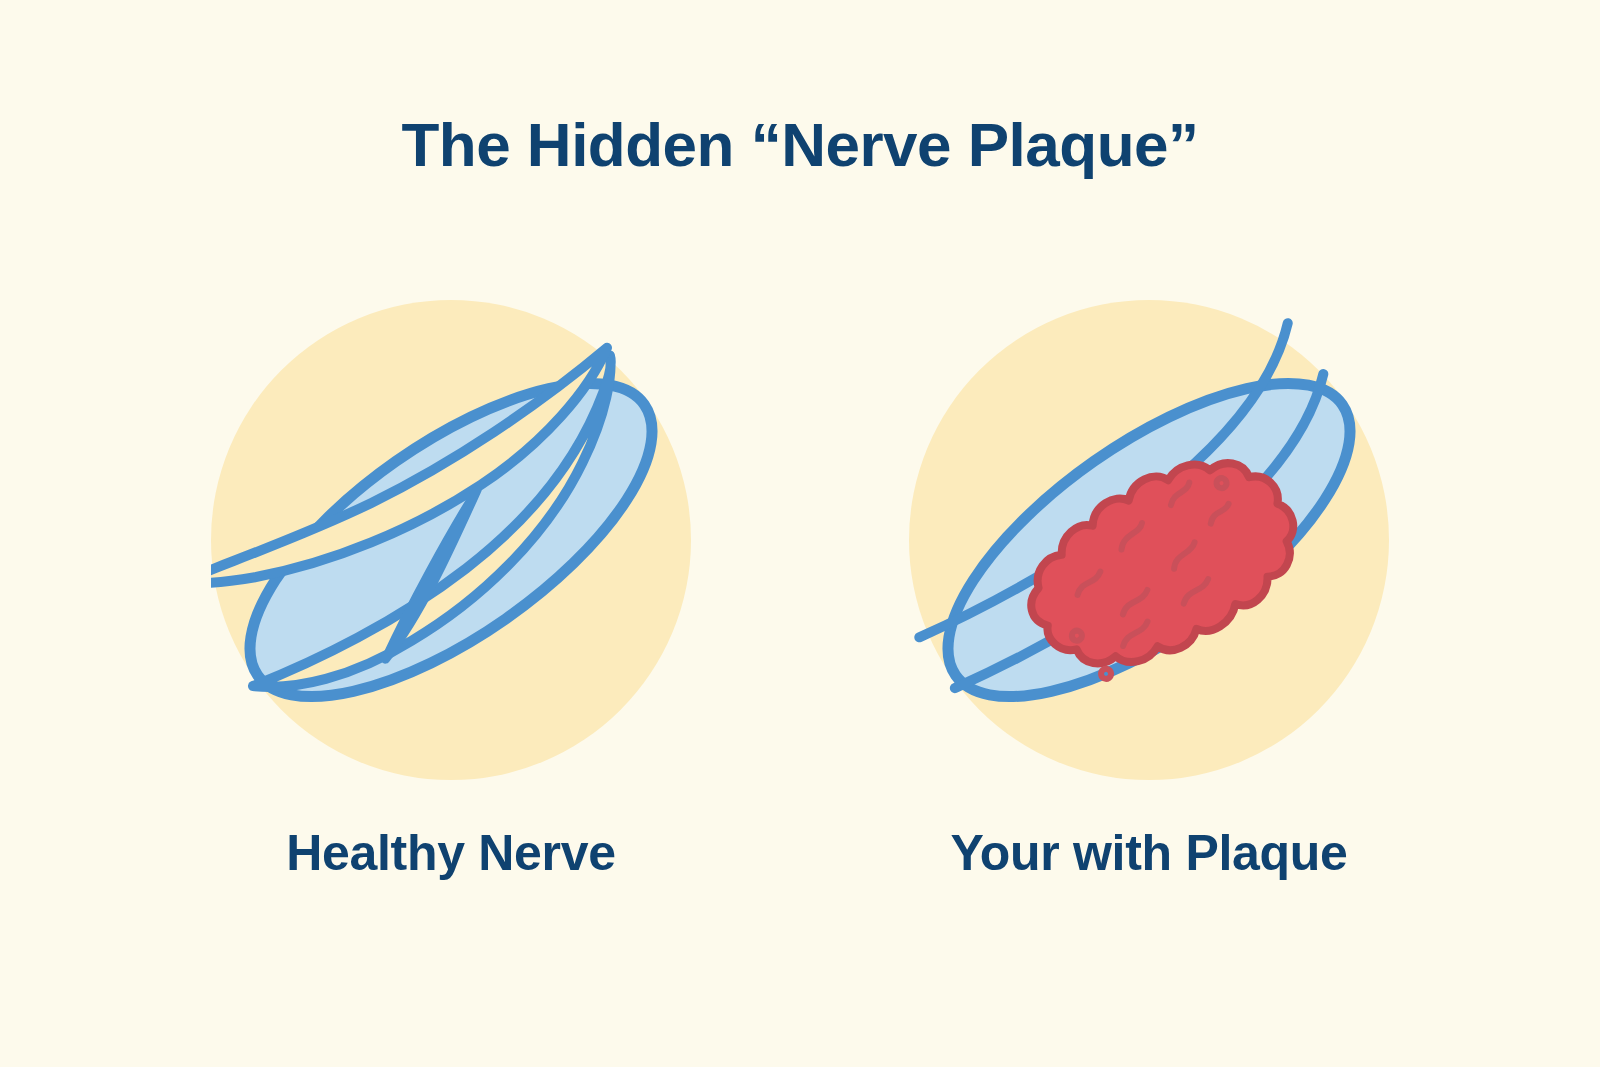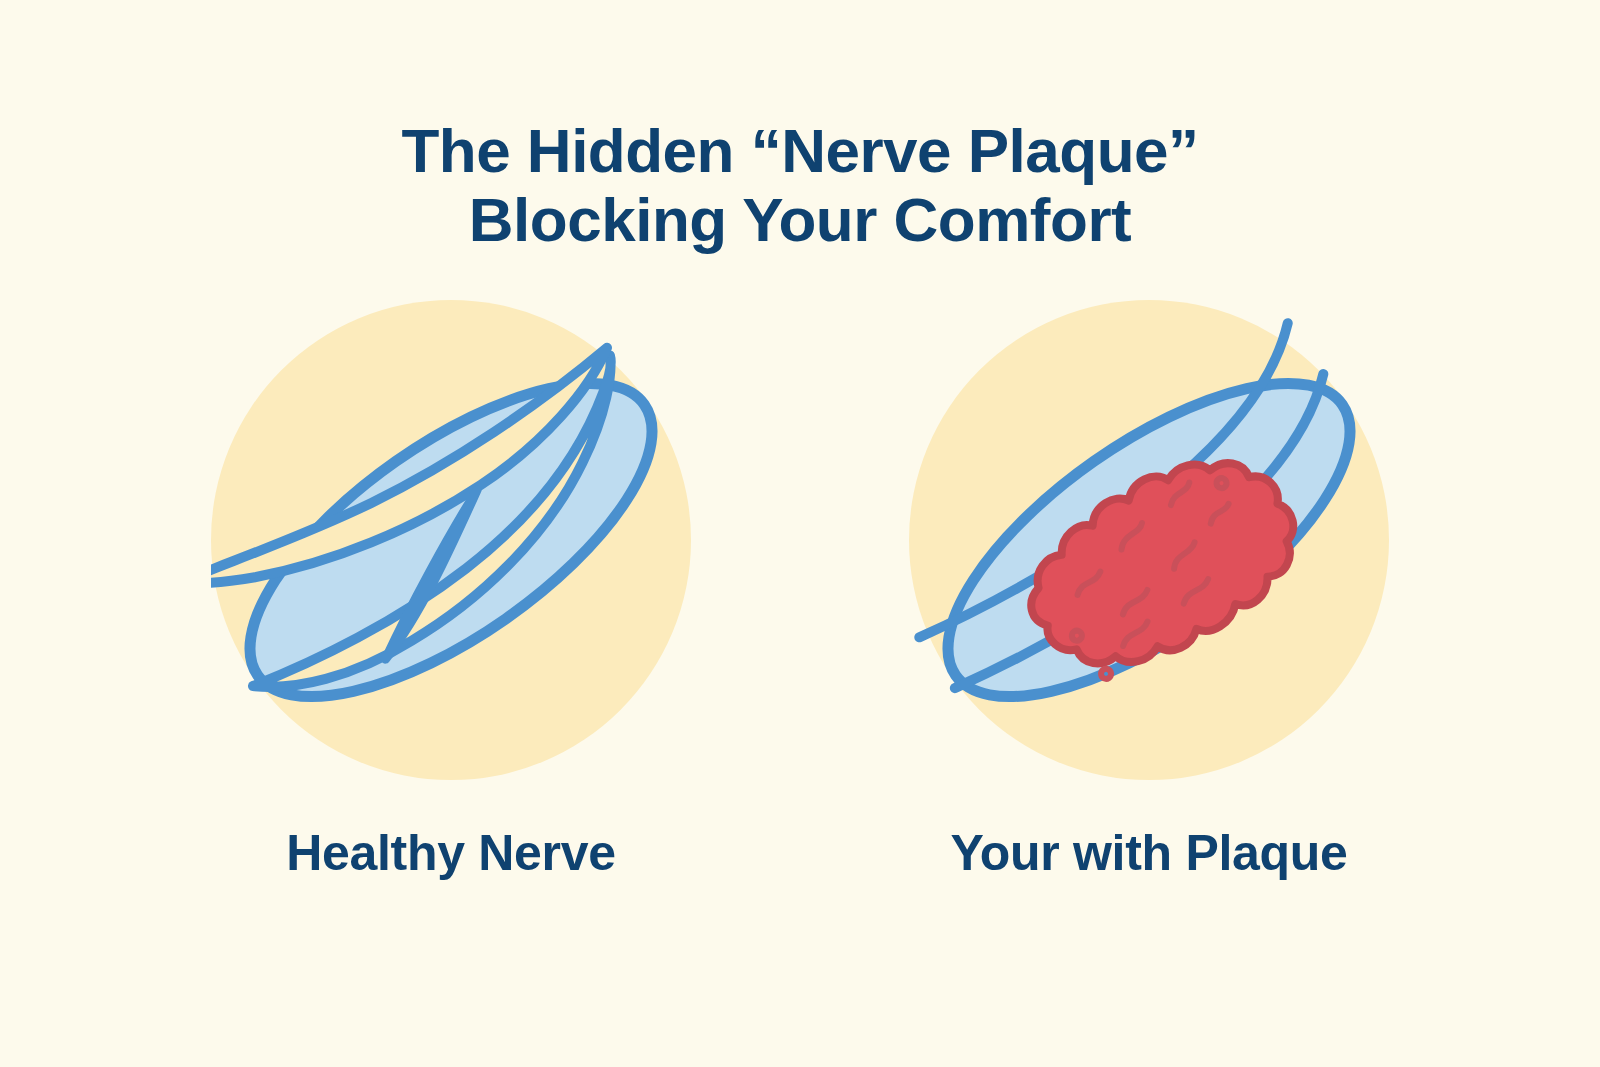--- a/index.html
+++ b/index.html
@@ -14,21 +14,21 @@
     overflow: hidden;
   }
   .page {
     position: relative;
     width: 1600px;
     height: 1067px;
     background: #FDFAEC;
   }
   .title {
     position: absolute;
-    top: 74px;
+    top: 68px;
     left: 0;
     width: 1600px;
     text-align: center;
     color: #0F4270;
     font-size: 62px;
     font-weight: bold;
     line-height: 1.12;
     letter-spacing: -0.5px;
   }
   .title-line {
@@ -66,21 +66,20 @@
     white-space: nowrap;
   }
 </style>
 </head>
 <body>
 
 <div class="page">
 
   <h1 class="title">
     <span class="title-line">The Hidden “Nerve Plaque”</span>
-    <span class="title-line">Blocking Your Comfort</span>
   </h1>
 
   <div class="panels">
 
     <div class="panel">
       <svg class="figure" viewBox="0 0 480 480">
         <circle cx="240" cy="240" r="240" fill="#FCEBBC"></circle>
         <g transform="rotate(-35 240 240)">
 
           <ellipse cx="240" cy="240" rx="236" ry="96" fill="#BEDCF0" stroke="#4A90CE" stroke-width="11"></ellipse>

